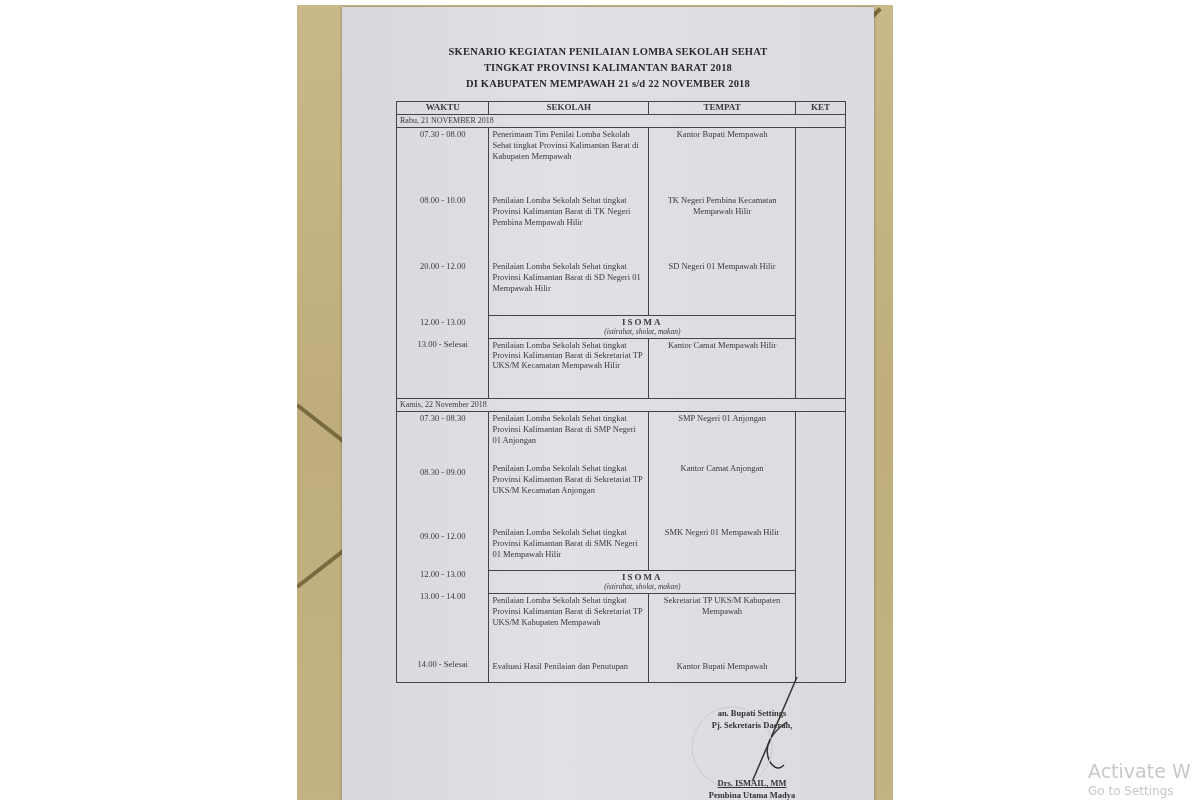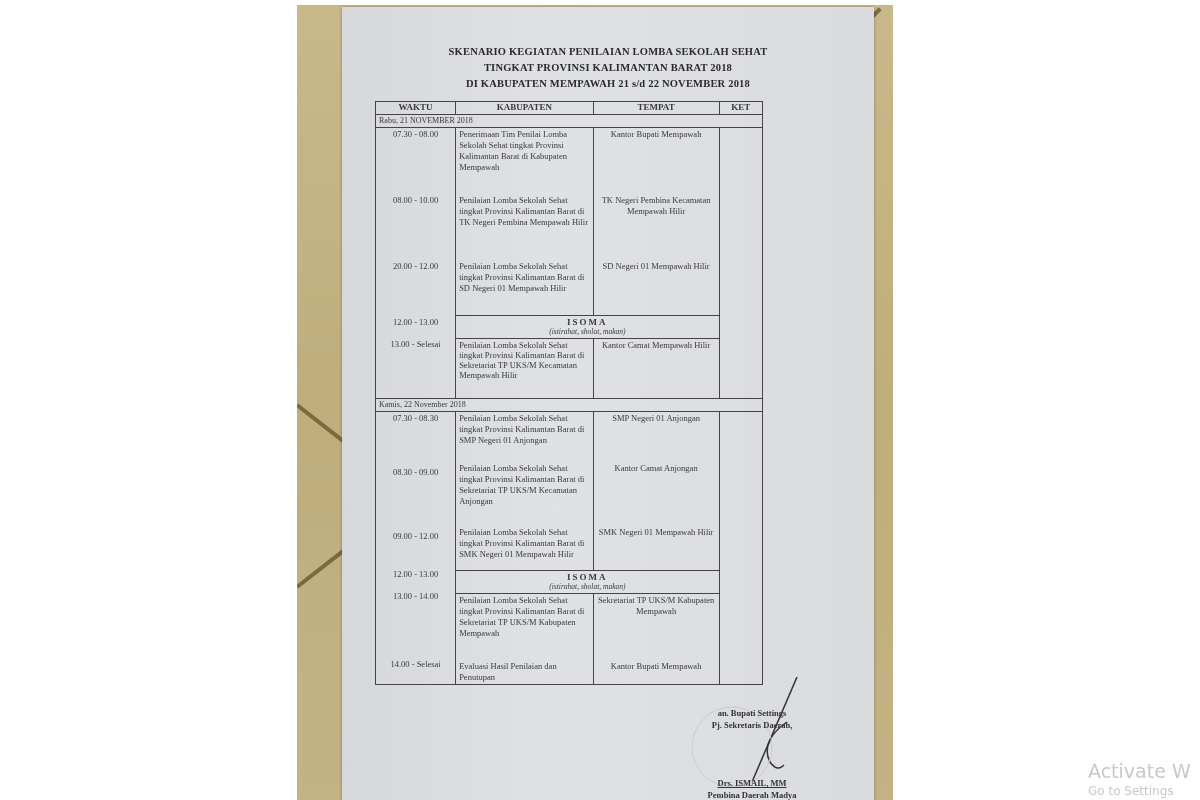--- a/index.html
+++ b/index.html
@@ -1,21 +1,21 @@
 <!DOCTYPE html>
 <html><head>
 <meta charset="utf-8">
 <style>
   html, body { margin:0; padding:0; }
   body { width:1200px; height:800px; background:#ffffff; position:relative; overflow:hidden; font-family:"Liberation Serif", serif; }
   .photo { position:absolute; left:297px; top:5px; width:596px; height:795px; background:linear-gradient(180deg,#c9b98a 0%,#bfae7c 50%,#c3b283 100%); overflow:hidden; }
   .tile-line { position:absolute; height:4px; background:#7a6a40; transform-origin:left center; }
   .paper { position:absolute; left:45px; top:2px; width:532px; height:800px; background:linear-gradient(90deg,#d6d8dc 0%,#dfe1e4 40%,#d9dbde 100%); box-shadow:0 0 3px rgba(0,0,0,.3); }
   .title { position:absolute; left:0; right:0; top:37px; text-align:center; font-weight:bold; font-size:10.5px; line-height:16px; color:#2a2a2e; letter-spacing:.2px; }
-  table.sched { position:absolute; left:33px; top:94px; width:388px; border-collapse:collapse; font-size:8.5px; color:#3a3a40; }
+  table.sched { position:absolute; left:54px; top:94px; width:450px; border-collapse:collapse; font-size:8.5px; color:#3a3a40; }
   table.sched td, table.sched th { border:1.5px solid #444; vertical-align:top; padding:1px 3px; }
   table.sched th { font-weight:bold; font-size:9px; height:12px; padding:0; text-align:center; }
   .day td { height:10px; font-size:8px; padding:0 3px; border-bottom:1.5px solid #444; }
   .waktu { width:84px; text-align:center; }
   .keg { width:150px; }
   .tempat { width:138px; text-align:center; }
   .ket { width:42px; }
   .blk { margin-bottom:10px; line-height:11px; }
   .time-block { line-height:11px; }
   .isoma { text-align:center; font-weight:bold; font-size:9px; letter-spacing:2px; }
@@ -38,21 +38,21 @@
     <div class="title">
       <div>SKENARIO KEGIATAN PENILAIAN LOMBA SEKOLAH SEHAT</div>
       <div>TINGKAT PROVINSI KALIMANTAN BARAT 2018</div>
       <div>DI KABUPATEN MEMPAWAH 21 s/d 22 NOVEMBER 2018</div>
     </div>
 
     <table class="sched">
       <tbody>
           <tr>
         <th class="waktu">WAKTU</th>
-        <th class="keg">KABUPATEN</th>
+        <th class="keg">SEKOLAH</th>
         <th class="tempat">TEMPAT</th>
         <th class="ket">KET</th>
       </tr>
 
       <tr class="day">
             <td colspan="4">Rabu, 21 NOVEMBER 2018</td>
           </tr>
       <tr>
         <td class="waktu" rowspan="3">
           <div class="time-block" style="height:66px">07.30 - 08.00</div>
@@ -130,21 +130,21 @@
     <svg class="signature" viewBox="0 0 130 110">
       <path d="M105 0 L60 105" stroke="#333" stroke-width="1.5" fill="none"></path>
       <path d="M95 45 C80 55, 70 70, 78 85 C85 95, 90 90, 92 88" stroke="#333" stroke-width="1.5" fill="none"></path>
       <circle cx="40" cy="70" r="40" stroke="#c9cbd0" stroke-width="1" fill="none"></circle>
     </svg>
 
     <div class="sign">
       <div>an. Bupati Settings</div>
       <div>Pj. Sekretaris Daerah,</div>
       <div class="name">Drs. ISMAIL, MM</div>
-      <div>Pembina Daerah Madya</div>
+      <div>Pembina Utama Madya</div>
       <div>Nip. 19600508 198203 1018</div>
     </div>
   </div>
 </div>
 
 <div class="watermark">
   <span>Activate W</span>
   <span class="sub">Go to Settings</span>
 </div>
 

